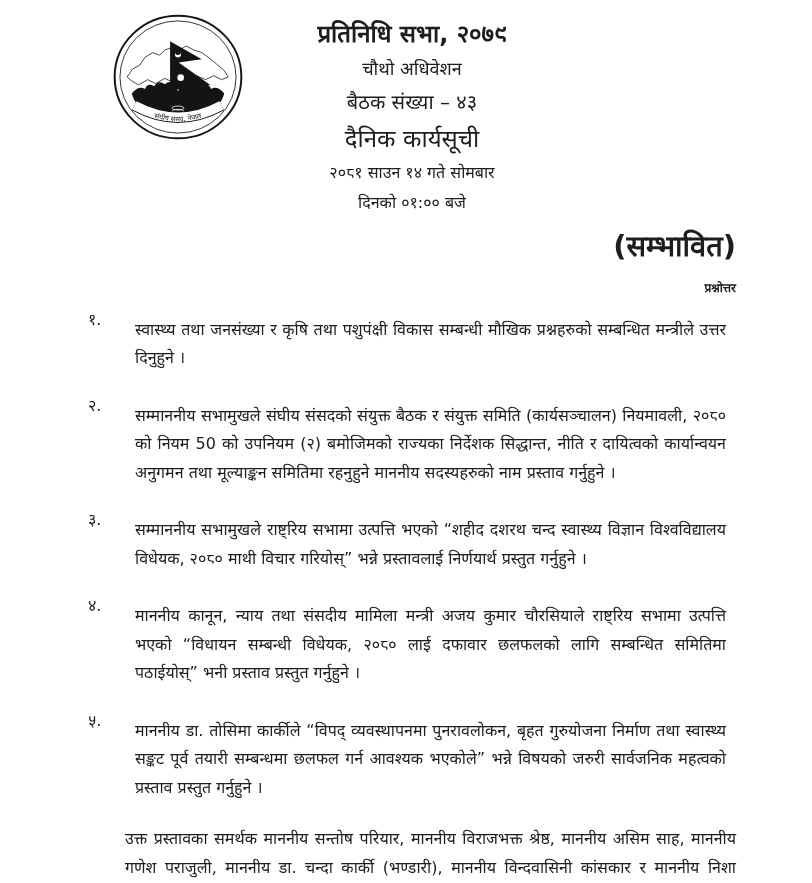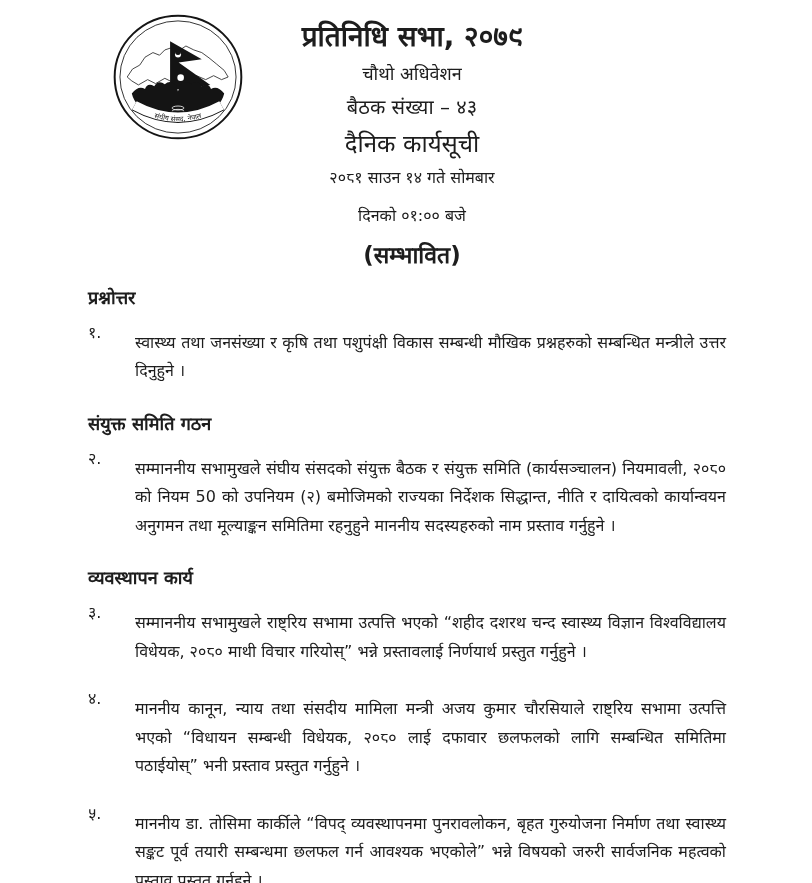--- a/index.html
+++ b/index.html
@@ -19,31 +19,31 @@
     left: 112px;
     top: 13px;
     width: 132px;
     height: 128px;
   }
   .content {
     padding: 16px 76px 0 88px;
   }
   .doc-header { text-align: center; }
   .h-org       { font-size: 19px; margin: 2px 0 8px; }
-  .h-house     { font-size: 28px; font-weight: bold; margin: 0 0 7px; }
+  .h-house     { font-size: 24px; font-weight: bold; margin: 0 0 7px; }
   .h-session   { font-size: 18px; margin: 0 0 8px; }
   .h-meeting   { font-size: 20px; margin: 0 0 6px; }
   .h-doctitle  { font-size: 24px; font-weight: normal; margin: 0 0 7px; }
   .h-date      { font-size: 16px; margin: 0 0 3px; }
-  .h-time      { font-size: 16px; margin: 16px 0 12px; }
-  .h-tentative { font-size: 23px; font-weight: bold; margin: 0 0 4px; }
+  .h-time      { font-size: 16px; margin: 8px 0 12px; }
+  .h-tentative { font-size: 29px; font-weight: bold; margin: 0 0 4px; text-align: right; }
 
   .section-heading {
-    text-align: left;
-    font-size: 18px;
+    text-align: right;
+    font-size: 12px;
     font-weight: bold;
     margin: 15px 0 10px;
   }
   .item {
     display: flex;
     align-items: flex-start;
     font-size: 16px;
     line-height: 1.78;
     margin: 0 0 9px;
   }
@@ -119,29 +119,27 @@
 
       <section>
         <h2 class="section-heading">प्रश्नोत्तर</h2>
         <div class="item">
           <span class="num">१.</span>
           <p class="item-text">स्वास्थ्य तथा जनसंख्या र कृषि तथा पशुपंक्षी विकास सम्बन्धी मौखिक प्रश्नहरुको सम्बन्धित मन्त्रीले उत्तर दिनुहुने ।</p>
         </div>
       </section>
 
       <section>
-        <h2 class="section-heading">संयुक्त समिति गठन</h2>
         <div class="item">
           <span class="num">२.</span>
           <p class="item-text">सम्माननीय सभामुखले संघीय संसदको संयुक्त बैठक र संयुक्त समिति (कार्यसञ्चालन) नियमावली, २०८० को नियम 50 को उपनियम (२) बमोजिमको राज्यका निर्देशक सिद्धान्त, नीति र दायित्वको कार्यान्वयन अनुगमन तथा मूल्याङ्कन समितिमा रहनुहुने माननीय सदस्यहरुको नाम प्रस्ताव गर्नुहुने ।</p>
         </div>
       </section>
 
       <section>
-        <h2 class="section-heading">व्यवस्थापन कार्य</h2>
         <div class="item">
           <span class="num">३.</span>
           <p class="item-text">सम्माननीय सभामुखले राष्ट्रिय सभामा उत्पत्ति भएको “शहीद दशरथ चन्द स्वास्थ्य विज्ञान विश्वविद्यालय विधेयक, २०८० माथी विचार गरियोस्” भन्ने प्रस्तावलाई निर्णयार्थ प्रस्तुत गर्नुहुने ।</p>
         </div>
         <div class="item">
           <span class="num">४.</span>
           <p class="item-text">माननीय कानून, न्याय तथा संसदीय मामिला मन्त्री अजय कुमार चौरसियाले राष्ट्रिय सभामा उत्पत्ति भएको “विधायन सम्बन्धी विधेयक, २०८० लाई दफावार छलफलको लागि सम्बन्धित समितिमा पठाईयोस्” भनी प्रस्ताव प्रस्तुत गर्नुहुने ।</p>
         </div>
       </section>
 

